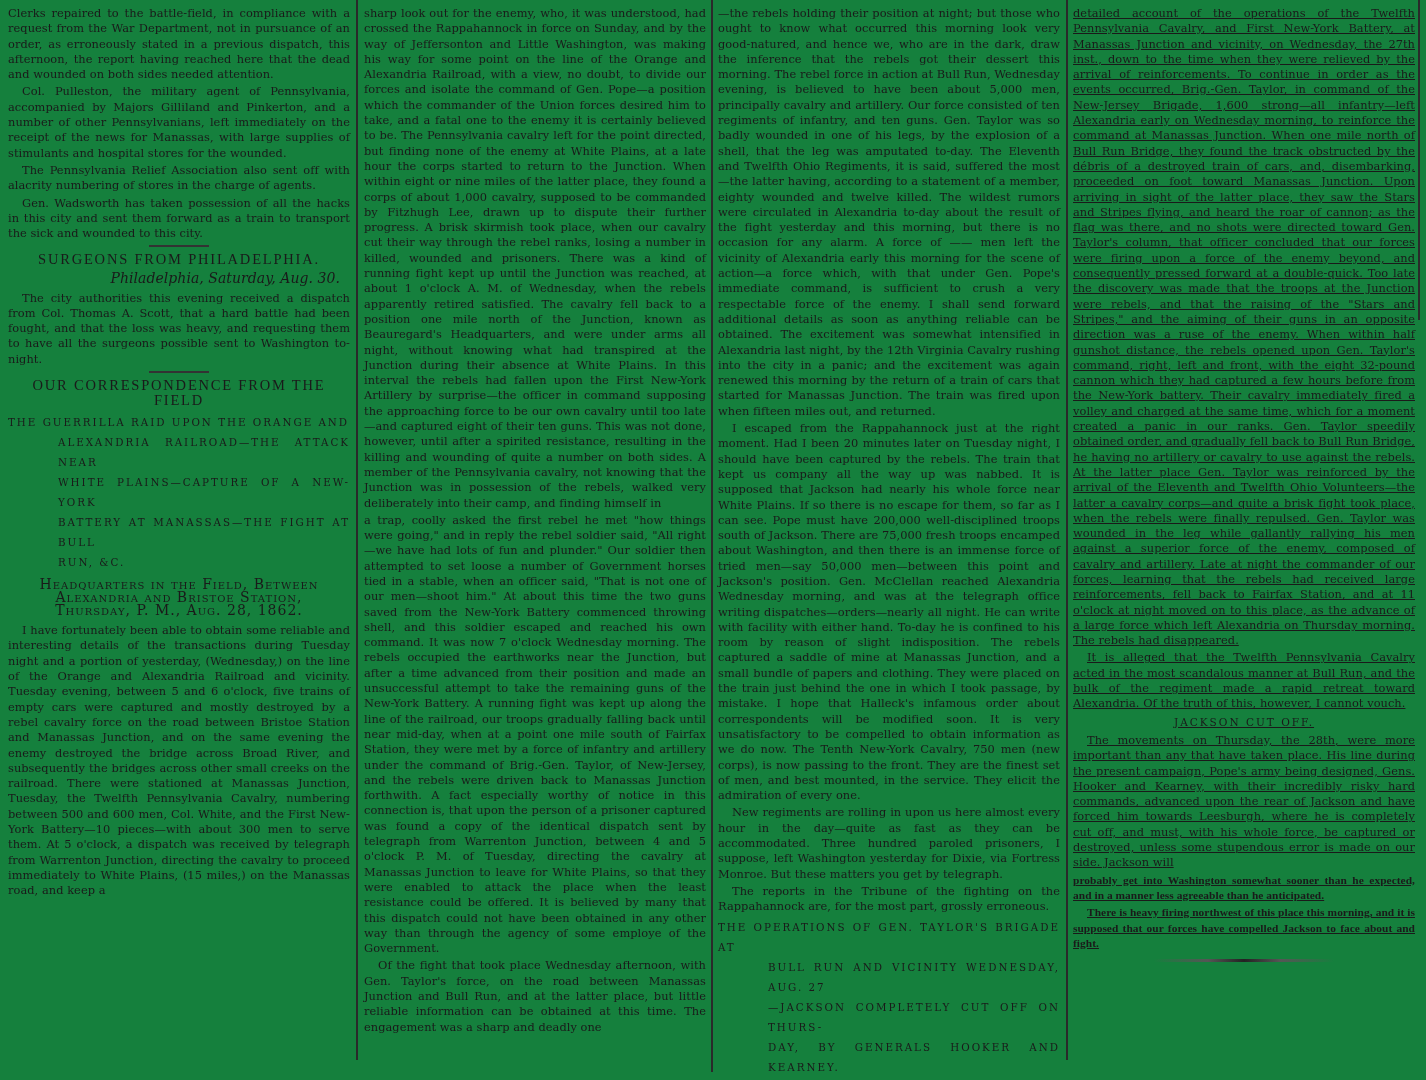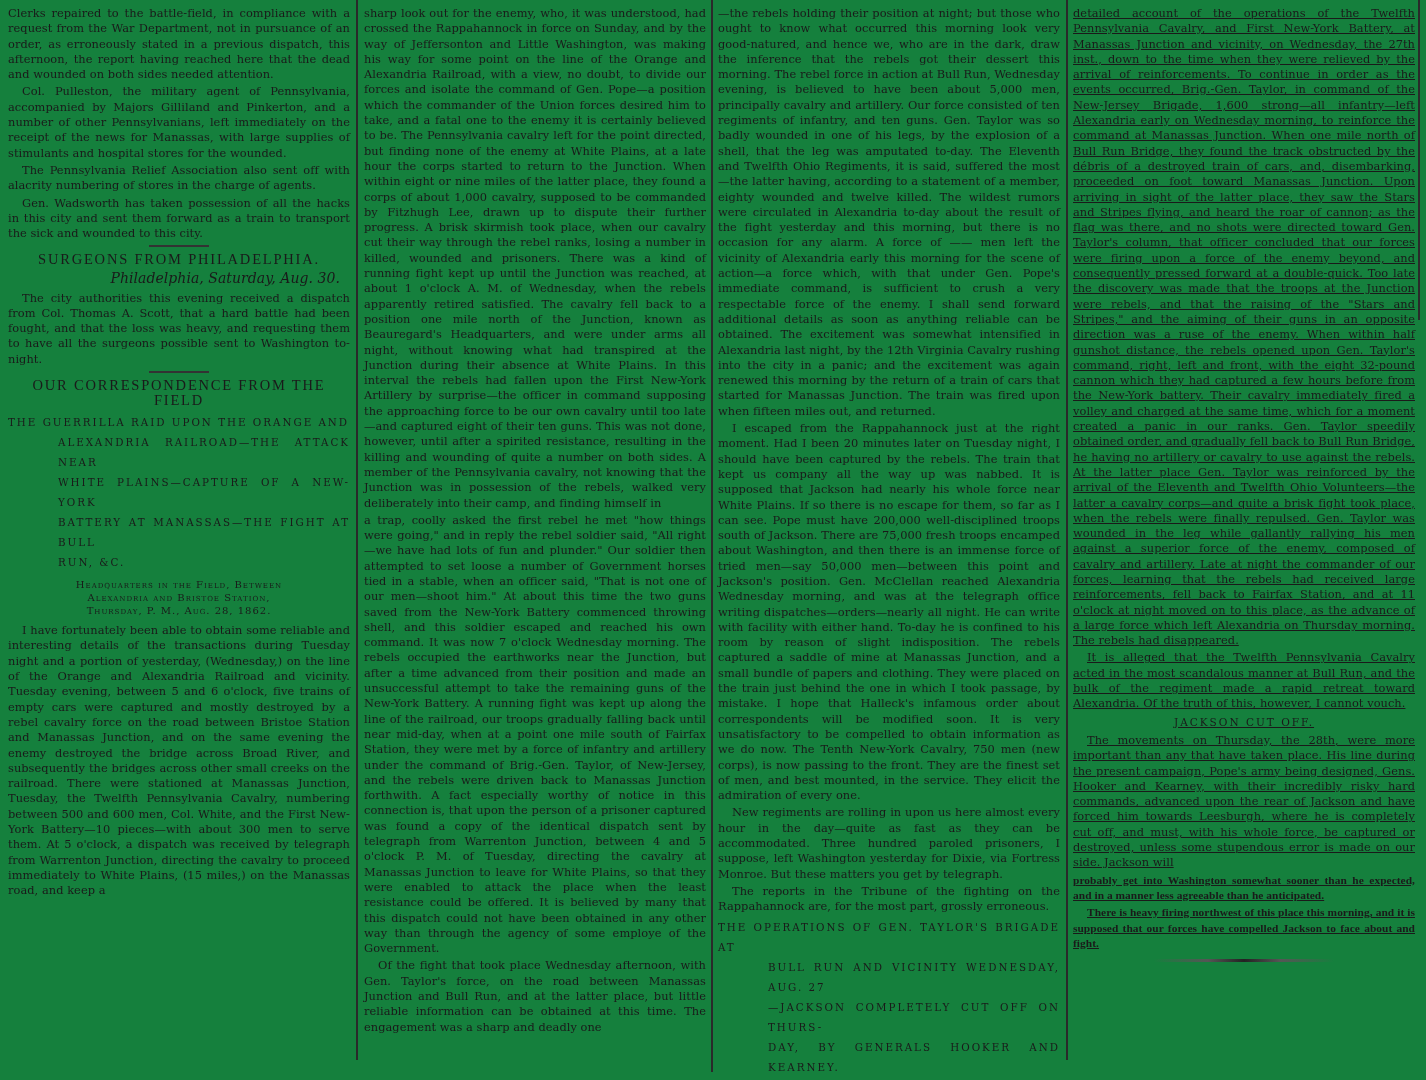--- a/index.html
+++ b/index.html
@@ -15,21 +15,21 @@
   .c3 { left: 718px; }
   .c4 { left: 1073px; text-decoration: underline; }
   .rule-v { position: absolute; top: 0; width: 1.5px; background: #2a2a2a; }
   .rule-h { width: 60px; height: 1.5px; background: #333; margin: 4px auto; }
   .head-big { text-align: center; font-size: 14.5px; letter-spacing: 1.8px; margin: 5px 0 4px 0;
               text-transform: uppercase; font-family: "Liberation Serif", serif; }
   .dateline { text-align: right; font-size: 14px; margin: 2px 10px 4px 0; font-style: italic; }
   .subhead { font-size: 10.3px; letter-spacing: 2px; text-transform: uppercase; line-height: 20px;
              text-align: justify; }
   .subhead .hang { padding-left: 50px; display: block; }
-  .hq { text-align: center; font-size: 10px; letter-spacing: 1px; line-height: 13px;
+  .hq { text-align: center; font-size: 14px; letter-spacing: 1px; line-height: 13px;
         margin: 6px 0 6px 0; font-variant: small-caps; }
   .center-small { text-align: center; font-size: 10.5px; letter-spacing: 2px; margin: 3px 0; text-transform: uppercase; }
   .bold-tail { font-weight: bold; font-family: "Liberation Serif", serif; }
   .end-rule { width: 180px; height: 3px; margin: 8px auto; background: linear-gradient(90deg, transparent, #555 30%, #222 50%, #555 70%, transparent); }
 </style>
 </head>
 <body>
 
 <div class="page">
   <div class="rule-v" style="left:356px;height:1060px;"></div>

